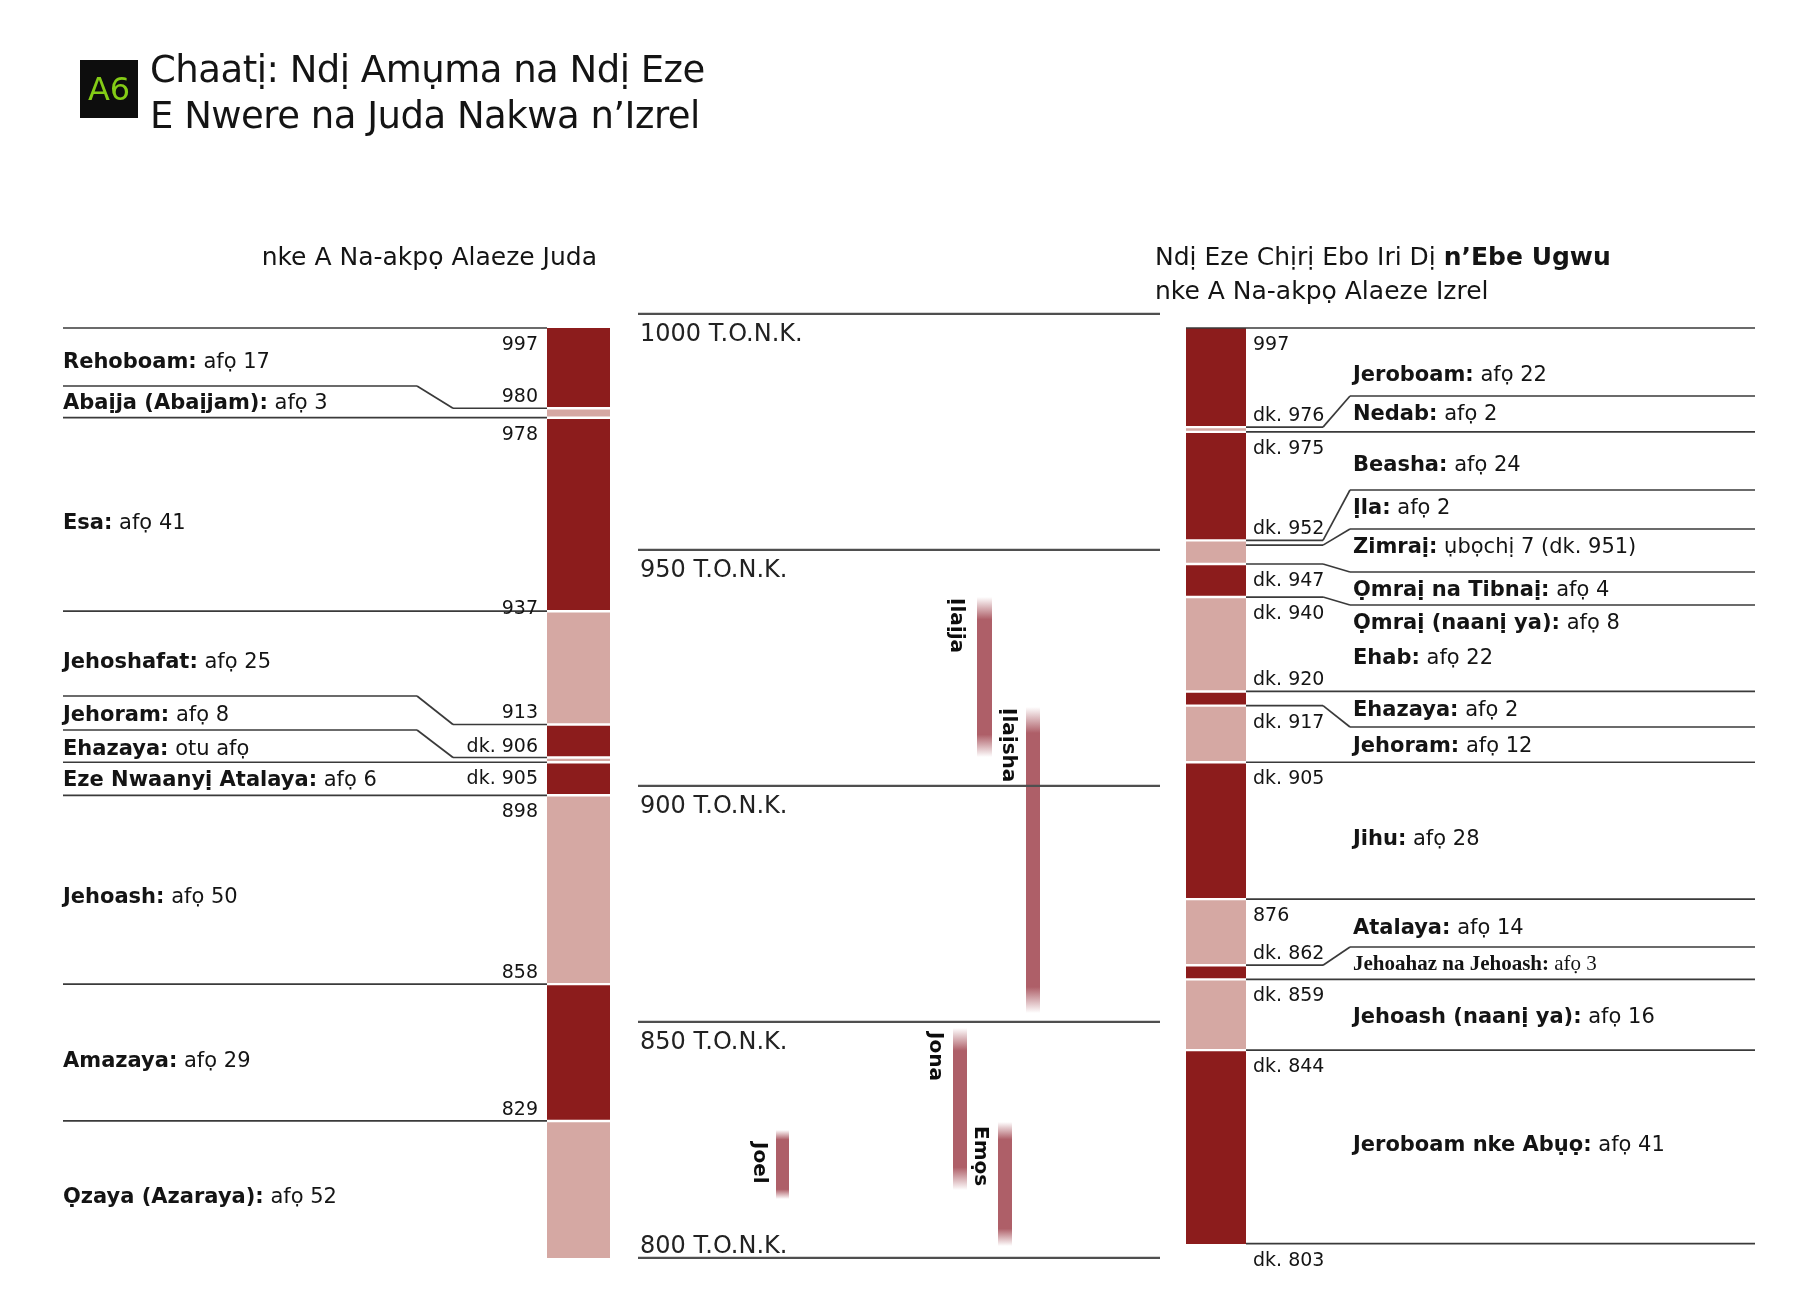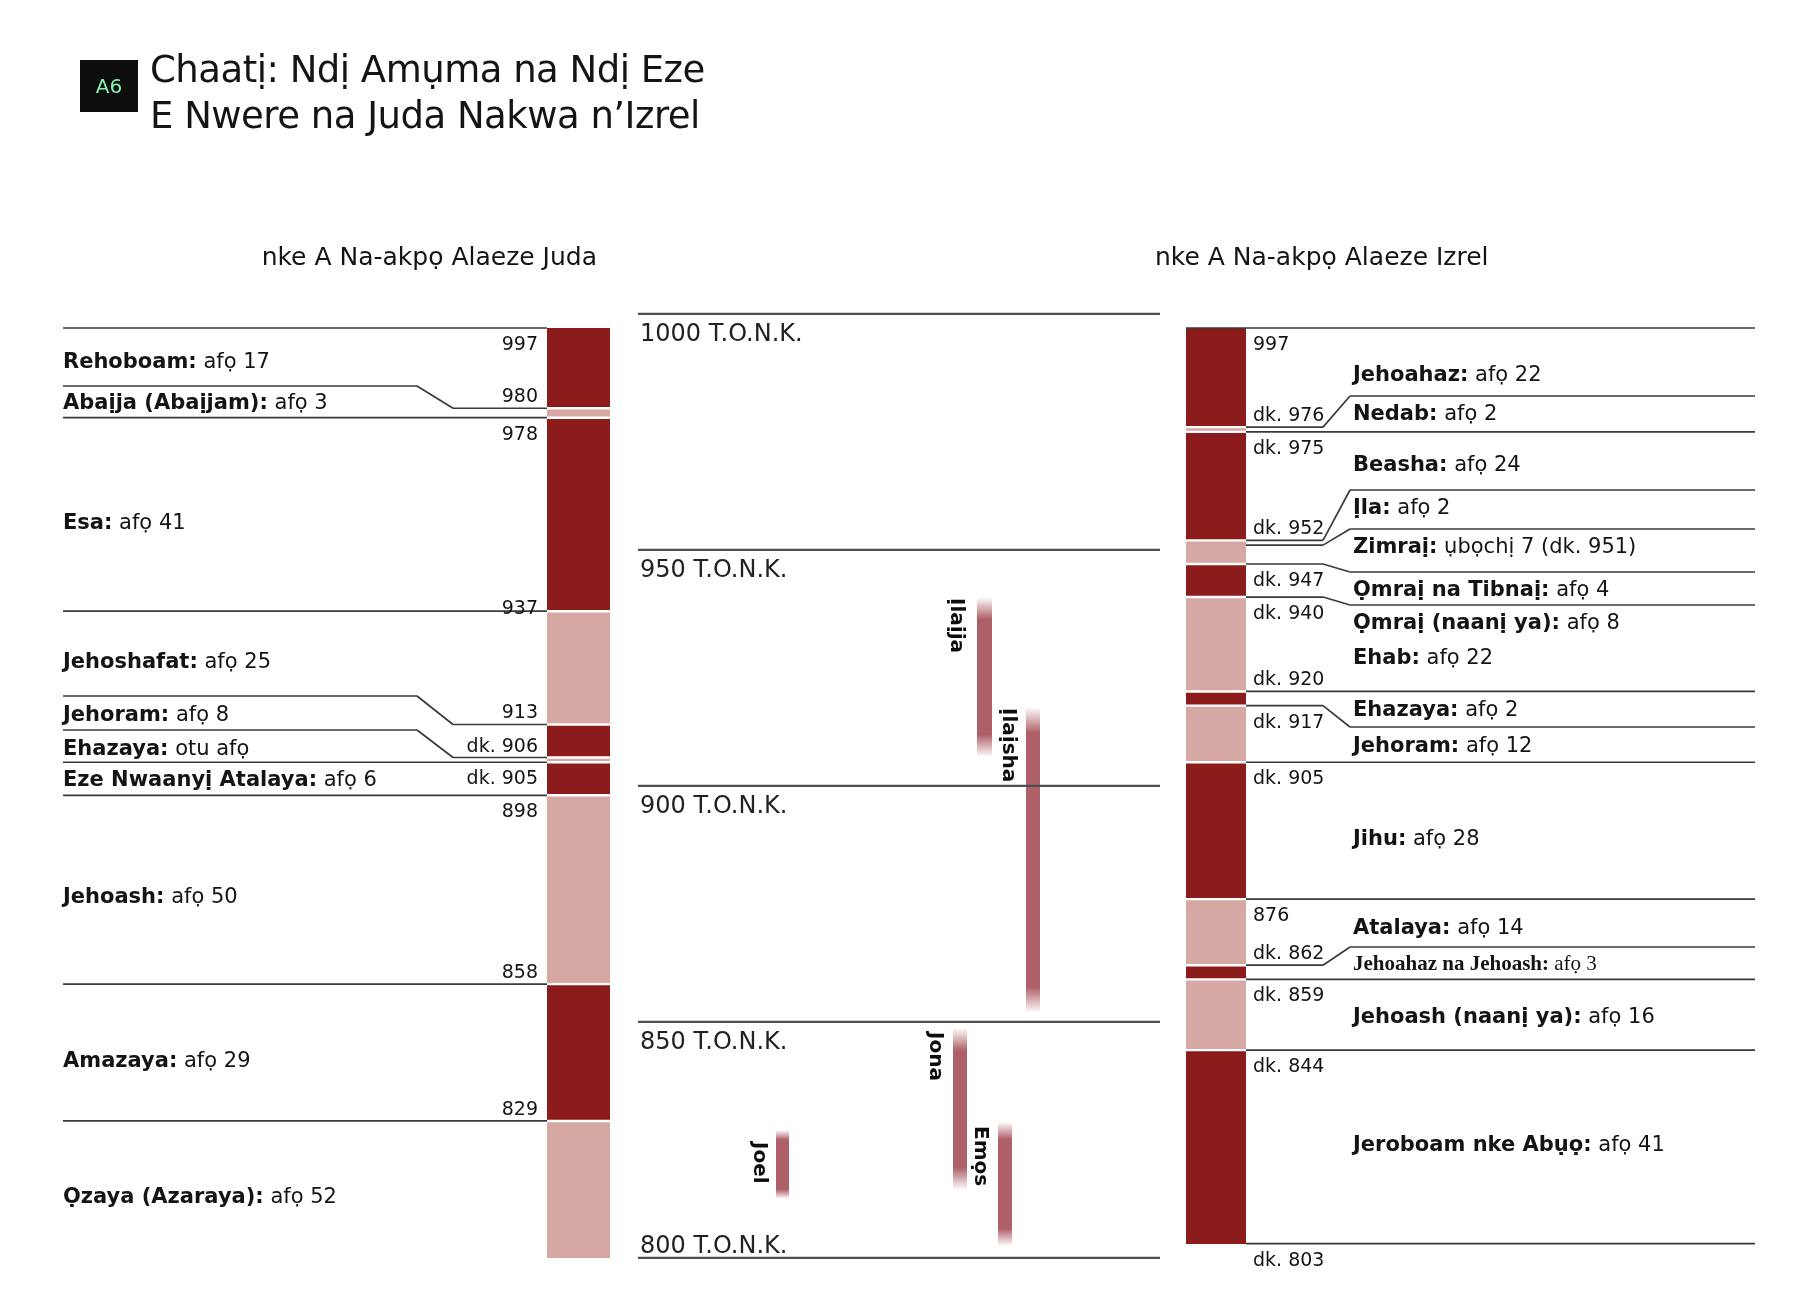--- a/index.html
+++ b/index.html
@@ -1,20 +1,20 @@
 <!DOCTYPE html>
 <html><head>
 <meta charset="utf-8">
 <style>
   html,body{margin:0;padding:0;background:#ffffff;}
   body{width:1800px;height:1300px;position:relative;overflow:hidden;
        font-family:"DejaVu Sans","Liberation Sans",sans-serif;color:#111;}
   .page{position:absolute;left:0;top:0;width:1800px;height:1300px;}
-  .badge{position:absolute;left:80px;top:60px;width:58px;height:52px;background:#0d0d0d;
-         color:#86efac;font-size:20px;display:flex;align-items:center;justify-content:center;}
+  .badge{position:absolute;left:80px;top:60px;width:58px;height:58px;background:#0d0d0d;
+         color:#84cc16;font-size:32px;display:flex;align-items:center;justify-content:center;}
   .title{position:absolute;left:150px;top:47px;font-size:37px;line-height:46px;color:#141414;letter-spacing:-0.5px;}
   .colhdr{position:absolute;top:240px;font-size:25px;line-height:34px;color:#141414;}
   .colhdr b{font-weight:bold;}
   #hdr-left{left:60px;width:537px;text-align:right;}
   #hdr-right{left:1155px;width:600px;text-align:left;}
   .band{position:absolute;}
   .yearlab{position:absolute;font-size:19px;white-space:nowrap;color:#141414;}
   .yearlab.left{text-align:right;width:90px;}
   .kname{position:absolute;font-size:21px;white-space:nowrap;color:#141414;}
   .kname b{font-weight:bold;}
@@ -31,20 +31,21 @@
   <div class="title">
     <div>Chaatị: Ndị Amụma na Ndị Eze</div>
     <div>E Nwere na Juda Nakwa n’Izrel</div>
   </div>
 
   <div class="colhdr" id="hdr-left">
     <div>nke A Na-akpọ Alaeze Juda</div>
   </div>
 
   <div class="colhdr" id="hdr-right">
+    <div><span>Ndị Eze Chịrị Ebo Iri Dị </span><b>n’Ebe Ugwu</b></div>
     <div>nke A Na-akpọ Alaeze Izrel</div>
   </div>
 
   <div id="dynamic">
       <div class="band" style="left: 547px; top: 328px; width: 63px; height: 80.24px; background: rgb(140, 28, 28);"></div>
       <div class="band" style="left: 547px; top: 408.24px; width: 63px; height: 9.44px; background: rgb(213, 168, 163);"></div>
       <div class="band" style="left: 547px; top: 417.68px; width: 63px; height: 193.52px; background: rgb(140, 28, 28);"></div>
       <div class="band" style="left: 547px; top: 611.2px; width: 63px; height: 113.28px; background: rgb(213, 168, 163);"></div>
       <div class="band" style="left: 547px; top: 724.48px; width: 63px; height: 33.04px; background: rgb(140, 28, 28);"></div>
       <div class="band" style="left: 547px; top: 757.52px; width: 63px; height: 4.72px; background: rgb(213, 168, 163);"></div>
@@ -169,21 +170,21 @@
       <div class="kname" style="left: 63px; top: 736px;"><b>Ehazaya:</b><span> otu afọ</span></div>
       <div class="yearlab left" style="left: 448px; top: 766.24px;">dk. 905</div>
       <div class="kname" style="left: 63px; top: 767px;"><b>Eze Nwaanyị Atalaya:</b><span> afọ 6</span></div>
       <div class="yearlab left" style="left: 448px; top: 799.28px;">898</div>
       <div class="kname" style="left: 63px; top: 884px;"><b>Jehoash:</b><span> afọ 50</span></div>
       <div class="yearlab left" style="left: 448px; top: 960.08px;">858</div>
       <div class="kname" style="left: 63px; top: 1048px;"><b>Amazaya:</b><span> afọ 29</span></div>
       <div class="yearlab left" style="left: 448px; top: 1096.96px;">829</div>
       <div class="kname" style="left: 63px; top: 1184px;"><b>Ọzaya (Azaraya):</b><span> afọ 52</span></div>
       <div class="yearlab" style="left: 1253px; top: 332px;">997</div>
-      <div class="kname" style="left: 1353px; top: 362px;"><b>Jehoahaz:</b><span> afọ 22</span></div>
+      <div class="kname" style="left: 1353px; top: 362px;"><b>Jeroboam:</b><span> afọ 22</span></div>
       <div class="yearlab" style="left: 1253px; top: 403.12px;">dk. 976</div>
       <div class="kname" style="left: 1353px; top: 401px;"><b>Nedab:</b><span> afọ 2</span></div>
       <div class="yearlab" style="left: 1253px; top: 435.84px;">dk. 975</div>
       <div class="kname" style="left: 1353px; top: 452px;"><b>Beasha:</b><span> afọ 24</span></div>
       <div class="yearlab" style="left: 1253px; top: 516.4px;">dk. 952</div>
       <div class="kname" style="left: 1353px; top: 495px;"><b>Ịla:</b><span> afọ 2</span></div>
       <div class="kname" style="left: 1353px; top: 534px;"><b>Zimraị:</b><span> ụbọchị 7 (dk. 951)</span></div>
       <div class="yearlab" style="left: 1253px; top: 568px;">dk. 947</div>
       <div class="kname" style="left: 1353px; top: 577px;"><b>Ọmraị na Tibnaị:</b><span> afọ 4</span></div>
       <div class="yearlab" style="left: 1253px; top: 601.04px;">dk. 940</div>

